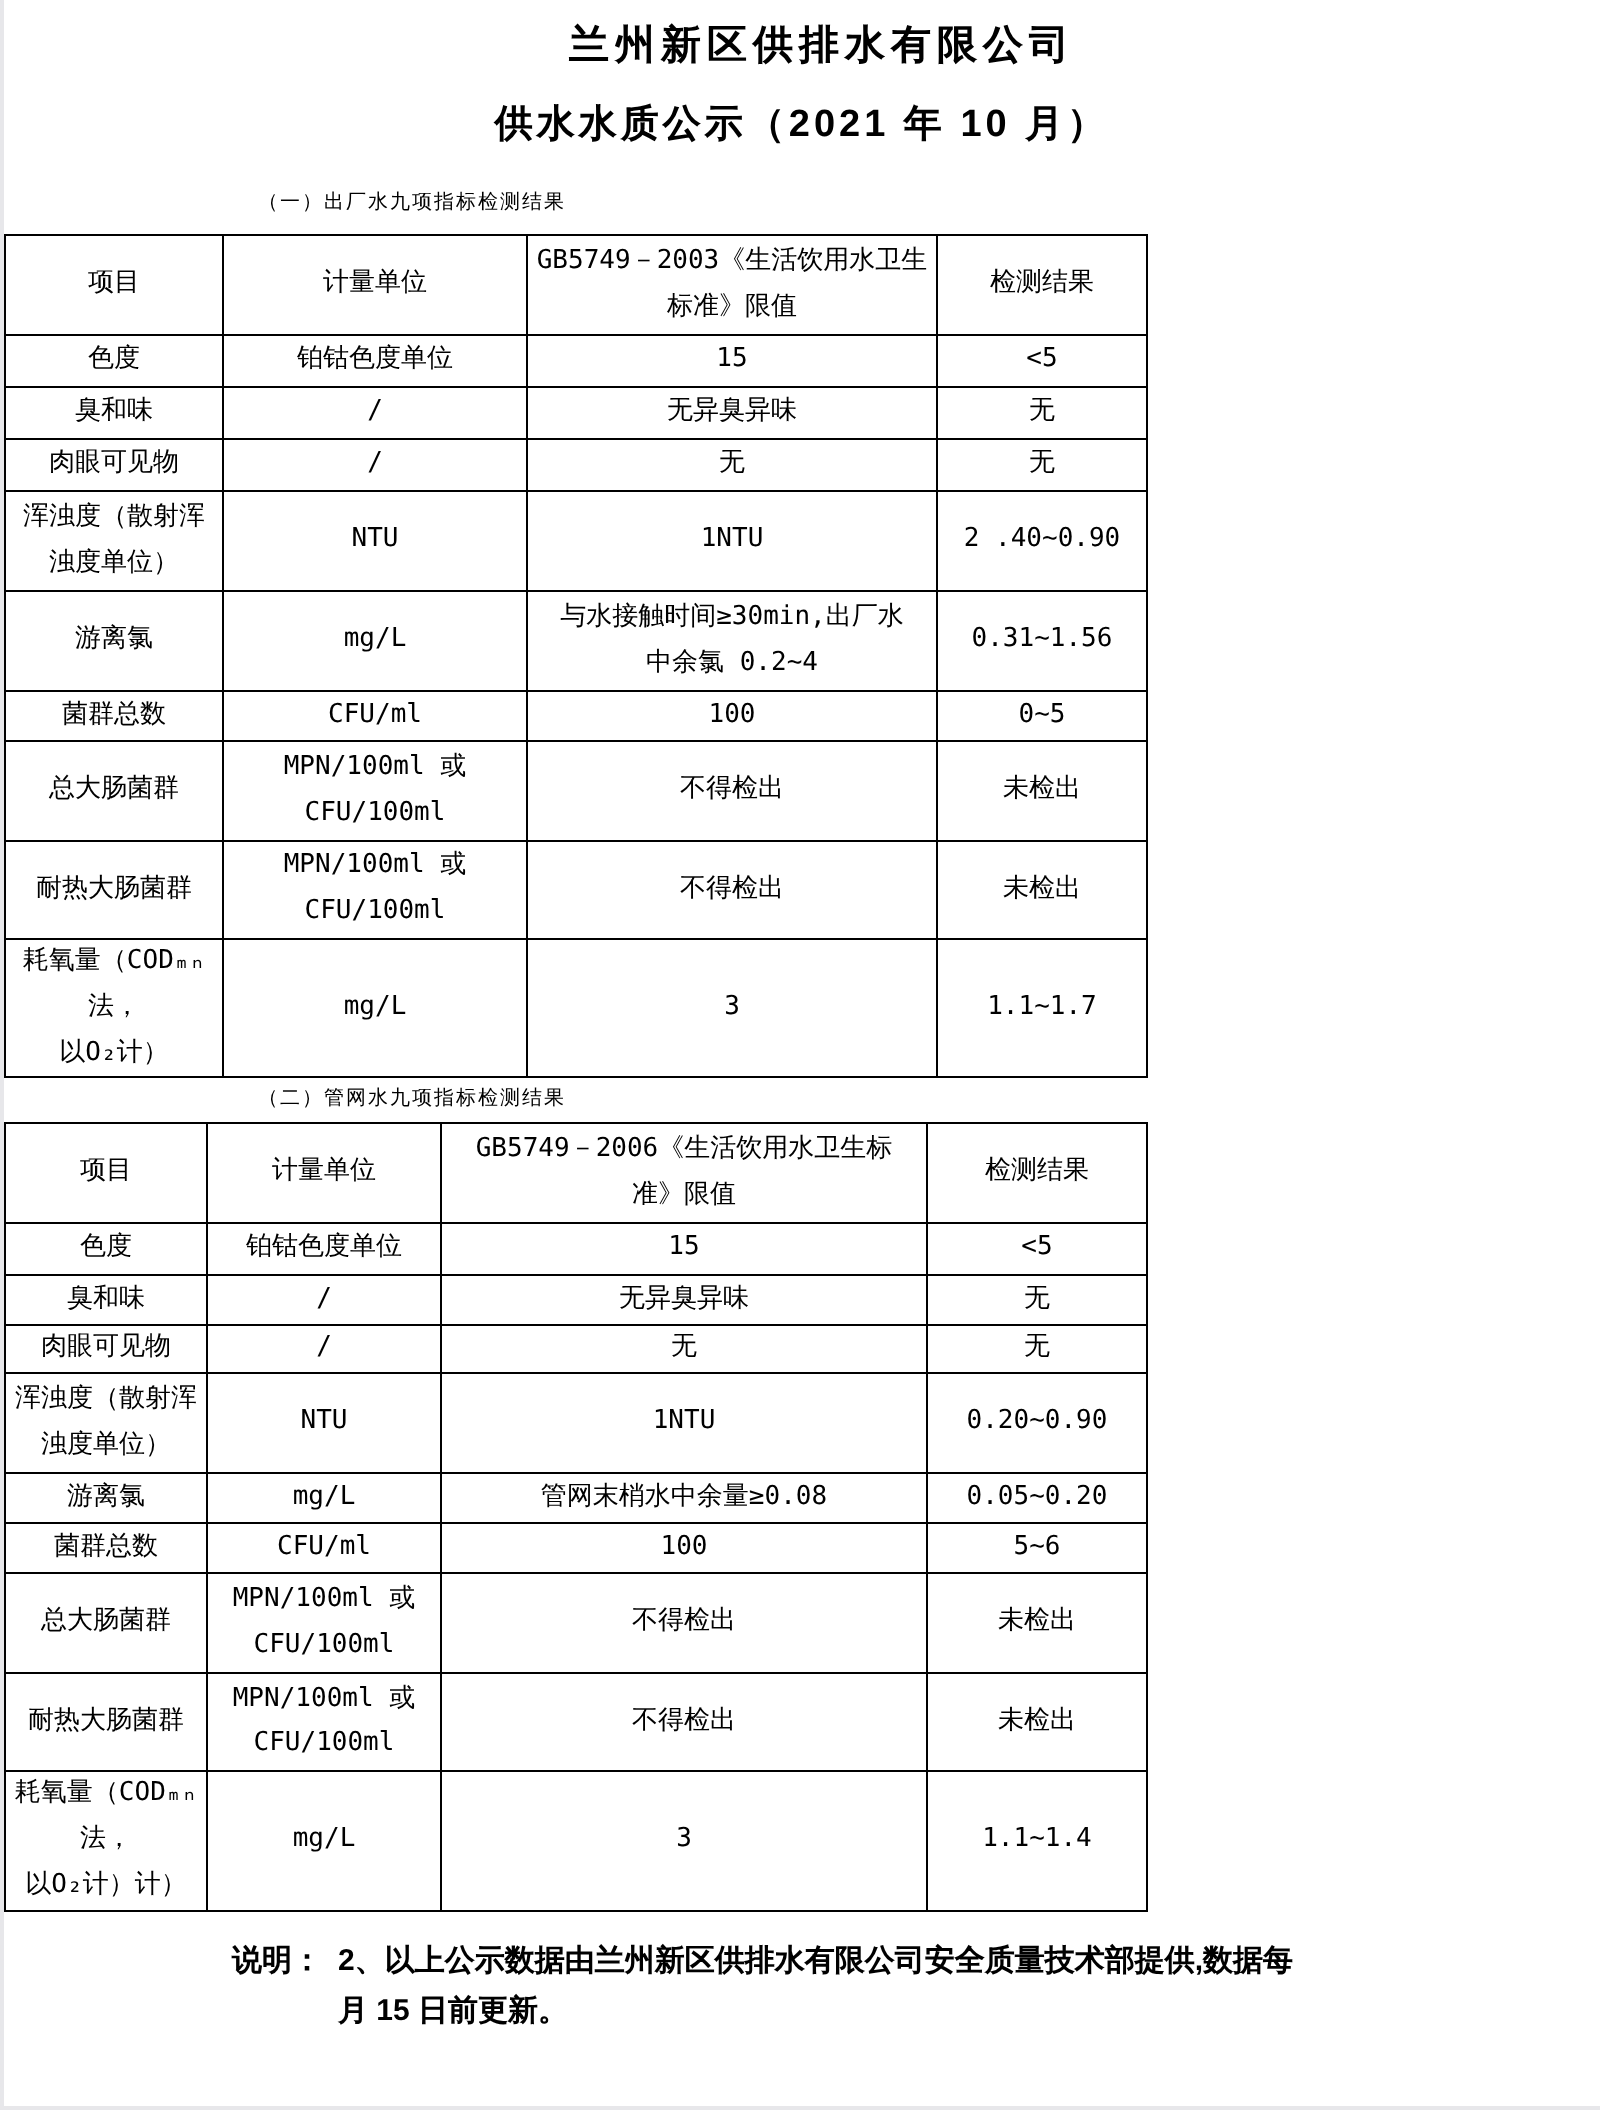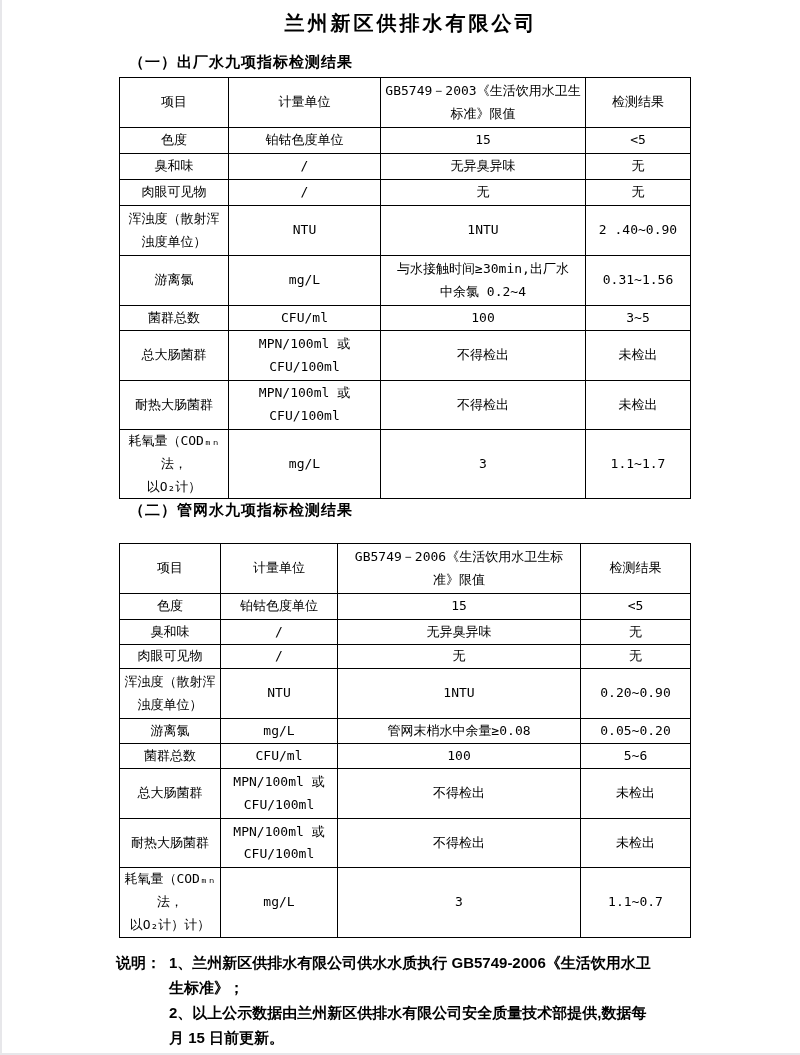--- a/index.html
+++ b/index.html
@@ -28,29 +28,28 @@
   .title-sub {
     margin: 14px 0 0 0;
     text-align: center;
     font-size: 19px;
     font-weight: bold;
     letter-spacing: 2px;
     line-height: 26px;
   }
   .section-heading {
     margin: 17px 0 6px 127px;
-    font-size: 15px;
-    font-weight: bold;
+    font-size: 10px;
+    font-weight: normal;
     letter-spacing: 1px;
     line-height: 18px;
   }
-  .section-heading.second { margin-top: 2px; margin-bottom: 24px; }
+  .section-heading.second { margin-top: 2px; margin-bottom: 2px; }
 
   table.wq {
-    margin-left: 117px;
     width: 571px;
     border-collapse: collapse;
     table-layout: fixed;
   }
   table.wq th, table.wq td {
     border: 1px solid #000000;
     text-align: center;
     vertical-align: middle;
     padding: 0 2px;
     font-weight: normal;
@@ -73,20 +72,21 @@
   .notes-label { flex: 0 0 53px; }
   .notes-body { flex: 1; }
   .note-item { white-space: pre-line; }
 </style>
 </head>
 <body>
 
 <div class="page">
 
   <div class="title-main">兰州新区供排水有限公司</div>
+  <div class="title-sub">供水水质公示（2021 年 10 月）</div>
 
   <div class="section-heading">（一）出厂水九项指标检测结果</div>
 
   <table class="wq">
     <colgroup>
       <col style="width:109px">
         <col style="width:152px">
         <col style="width:205px">
         <col style="width:105px">
     </colgroup>
@@ -129,21 +129,21 @@
         <td>游离氯</td>
         <td>mg/L</td>
         <td>与水接触时间≥30min,出厂水
 中余氯 0.2~4</td>
         <td>0.31~1.56</td>
       </tr>
       <tr style="height:25px">
         <td>菌群总数</td>
         <td>CFU/ml</td>
         <td>100</td>
-        <td>3~5</td>
+        <td>0~5</td>
       </tr>
       <tr style="height:50px">
         <td>总大肠菌群</td>
         <td>MPN/100ml 或
 CFU/100ml</td>
         <td>不得检出</td>
         <td>未检出</td>
       </tr>
       <tr style="height:49px">
         <td>耐热大肠菌群</td>
@@ -230,28 +230,26 @@
         <td>MPN/100ml 或
 CFU/100ml</td>
         <td>不得检出</td>
         <td>未检出</td>
       </tr>
       <tr style="height:49px">
         <td>耗氧量（CODₘₙ法，
 以O₂计）计）</td>
         <td>mg/L</td>
         <td>3</td>
-        <td>1.1~0.7</td>
+        <td>1.1~1.4</td>
       </tr>
     </tbody>
   </table>
 
   <div class="notes">
     <span class="notes-label">说明：</span>
     <div class="notes-body">
-      <div class="note-item">1、兰州新区供排水有限公司供水水质执行 GB5749-2006《生活饮用水卫
-生标准》；</div>
       <div class="note-item">2、以上公示数据由兰州新区供排水有限公司安全质量技术部提供,数据每
 月 15 日前更新。</div>
     </div>
   </div>
 
 </div>
 
 </body></html>

